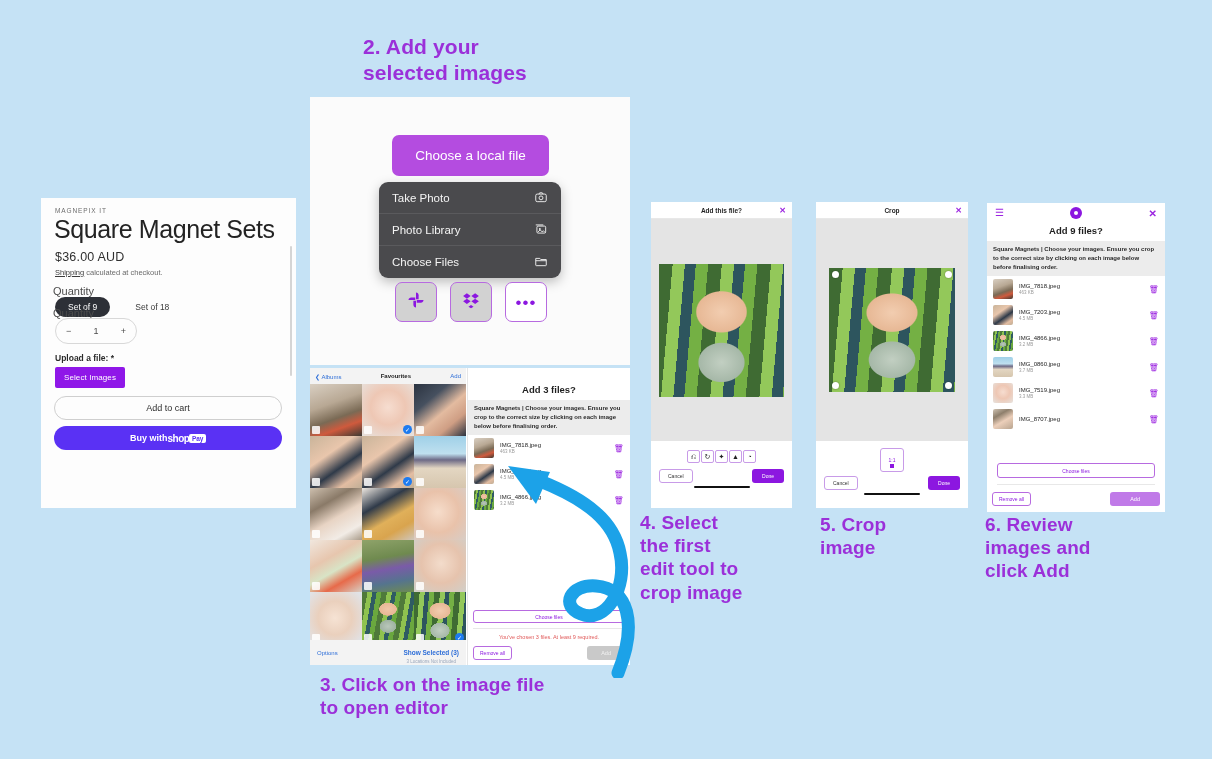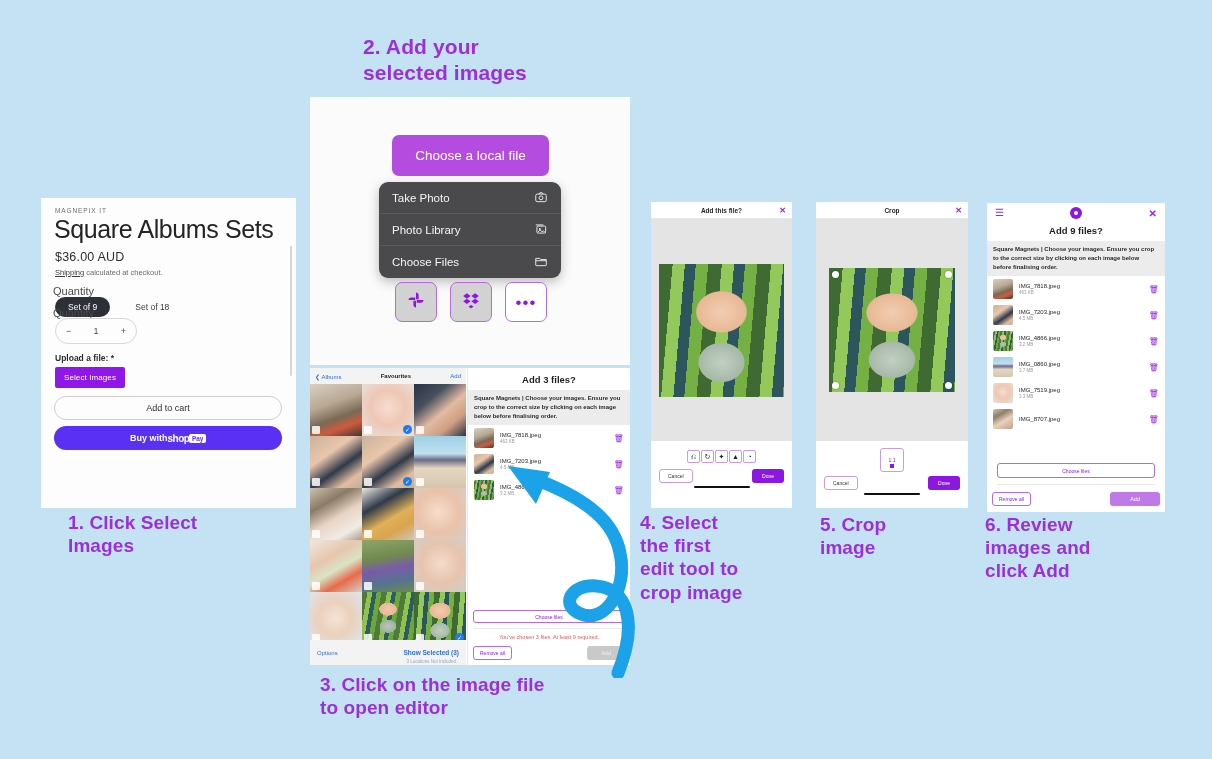--- a/index.html
+++ b/index.html
@@ -121,21 +121,21 @@
     display:flex; align-items:center; justify-content:space-between; padding:0 7px;
   }
   #panel3 .gfoot .opt { color:#2f6fd8; font-size:6px; }
   #panel3 .gfoot .ss  { text-align:center; }
   #panel3 .gfoot .ss b { color:#2f6fd8; font-size:6.5px; }
   #panel3 .gfoot .ss span { display:block; color:#9aa6bb; font-size:4.5px; }
 
   #panel3 .listcol { position:absolute; left:157px; top:0; width:163px; height:297px; background:#fff; border-left:1px solid #e6e6e6; }
 
   
-  .fd-title { text-align:center; font-size:9.5px; font-weight:bold; color:#1f1f1f; padding:6px 0 5px; }
+  .fd-title { text-align:center; font-size:9.5px; font-weight:bold; color:#1f1f1f; padding:16px 0 5px; }
   .fd-note {
     background:#ececec; color:#2a2a2a; font-size:6px; font-weight:bold;
     line-height:1.5; padding:4px 6px;
   }
   .fd-row { display:flex; align-items:center; gap:6px; padding:3px 6px; }
   .fd-thumb { width:20px; height:20px; border-radius:2px; overflow:hidden; flex:0 0 20px; }
   .fd-meta { flex:1; }
   .fd-name { font-size:6px; color:#1f1f1f; }
   .fd-size { font-size:4.5px; color:#9a9a9a; margin-top:1px; }
   .fd-trash { color:#9b24e0; font-size:8px; }
@@ -230,41 +230,39 @@
   #arrow { position:absolute; left:478px; top:448px; width:160px; height:230px; pointer-events:none; }
 </style>
 </head>
 <body>
 
 <div id="root">
 
   <div class="caption" style="left: 363px; top: 34px; width: 245px; font-size: 21px; white-space: pre-line;">2. Add your
 selected images</div>
 
-  <div class="caption" style="left: 68px; top: 511px; width: 245px; font-size: 19px; white-space: pre-line;">1.  Click Select
-Images</div>
 
   <div class="caption" style="left: 320px; top: 673px; width: 305px; font-size: 19px; white-space: pre-line;">3. Click on the image file
 to open editor</div>
 
   <div class="caption" style="left: 640px; top: 511px; width: 165px; font-size: 19px; white-space: pre-line;">4. Select
 the first
 edit tool to
 crop image</div>
 
   <div class="caption" style="left: 820px; top: 513px; width: 145px; font-size: 19px; white-space: pre-line;">5. Crop
 image</div>
 
   <div class="caption" style="left: 985px; top: 513px; width: 182px; font-size: 19px; white-space: pre-line;">6. Review
 images and
 click Add</div>
 
   <div class="panel" id="panel1">
     <div class="vendor">MAGNEPIX IT</div>
-    <div class="ptitle">Square Albums Sets</div>
+    <div class="ptitle">Square Magnet Sets</div>
     <div class="price">$36.00 AUD</div>
     <div class="ship">
       <u>Shipping</u><span> calculated at checkout.</span>
     </div>
     <div class="lbl lbl-q1">Quantity</div>
     <div class="variant-row">
       <div class="var sel">Set of 9</div>
       <div class="var">Set of 18</div>
     </div>
     <div class="lbl lbl-q2">Quantity</div>

